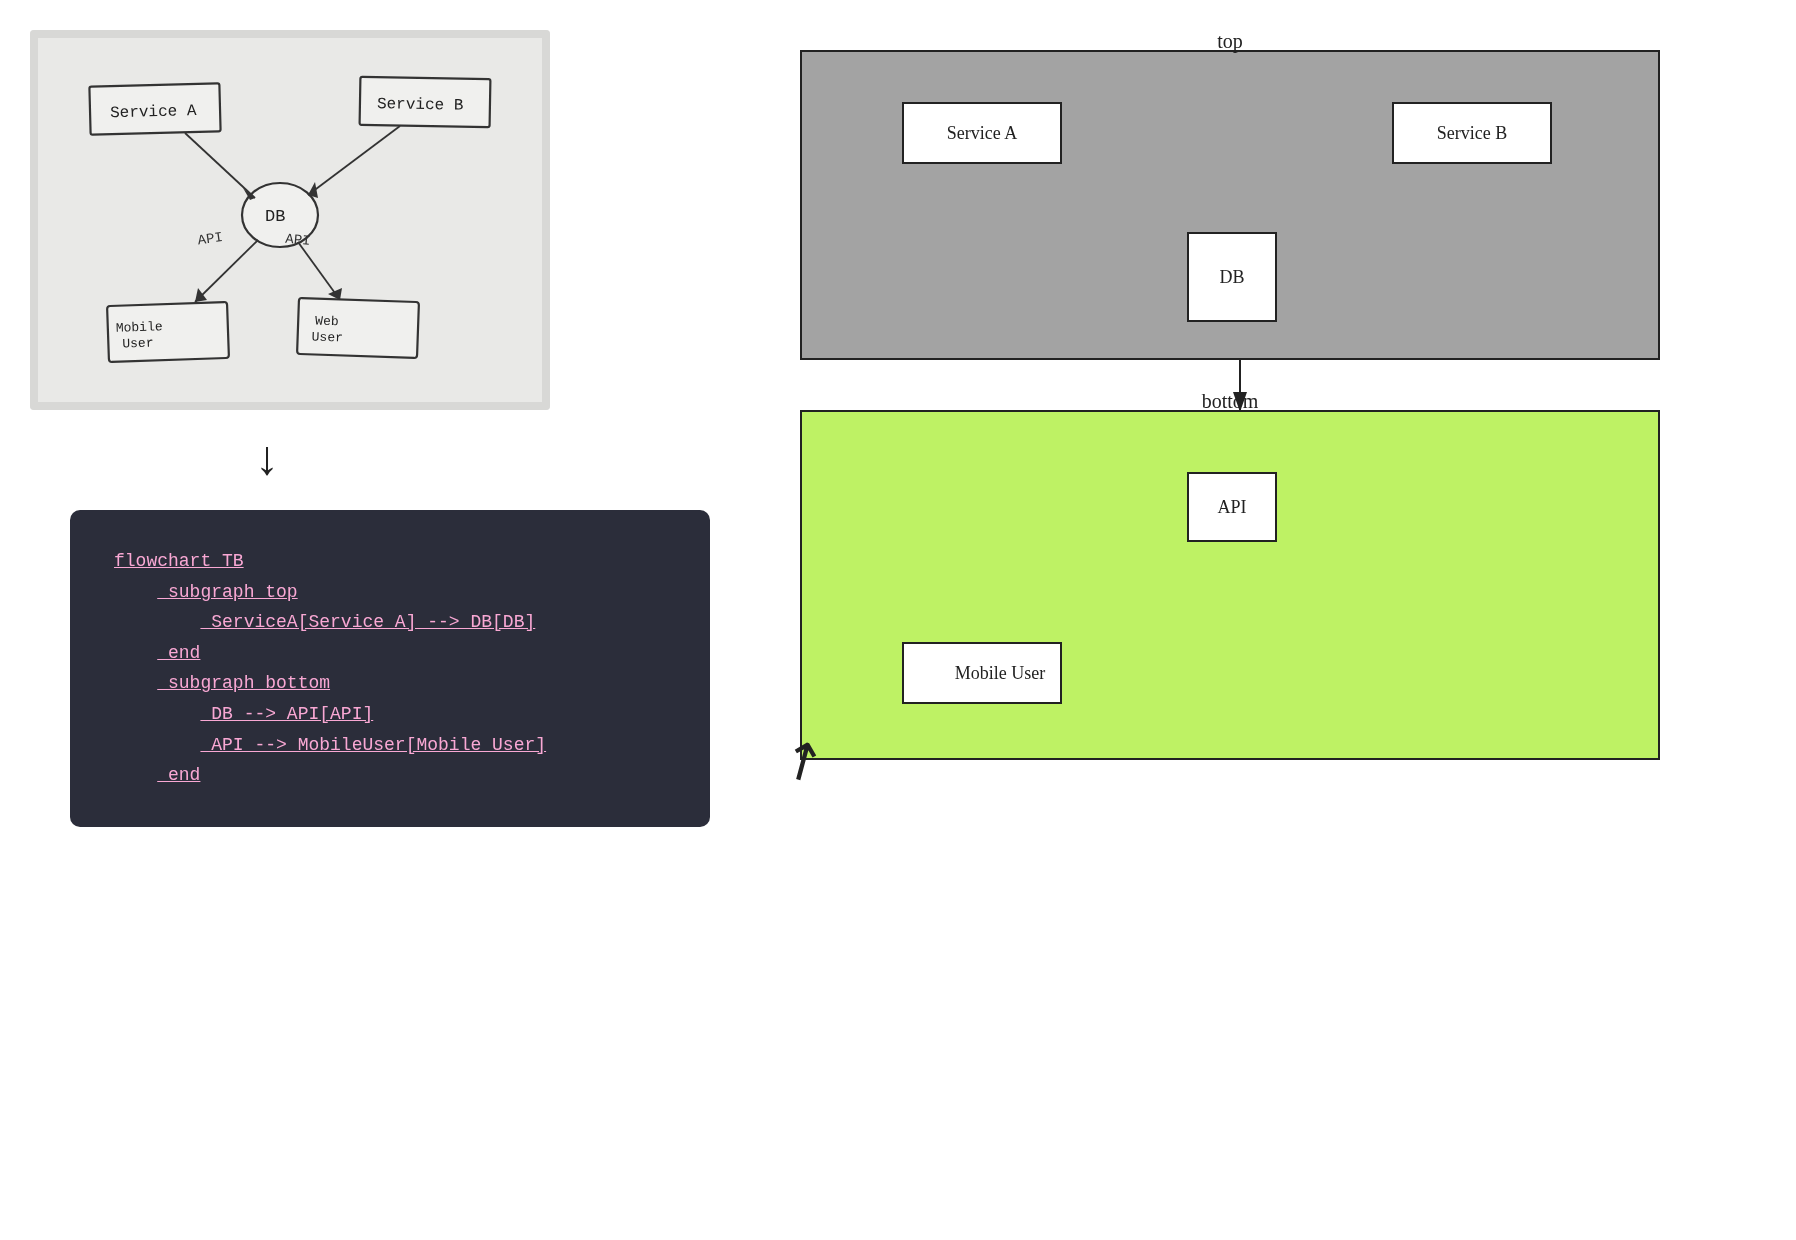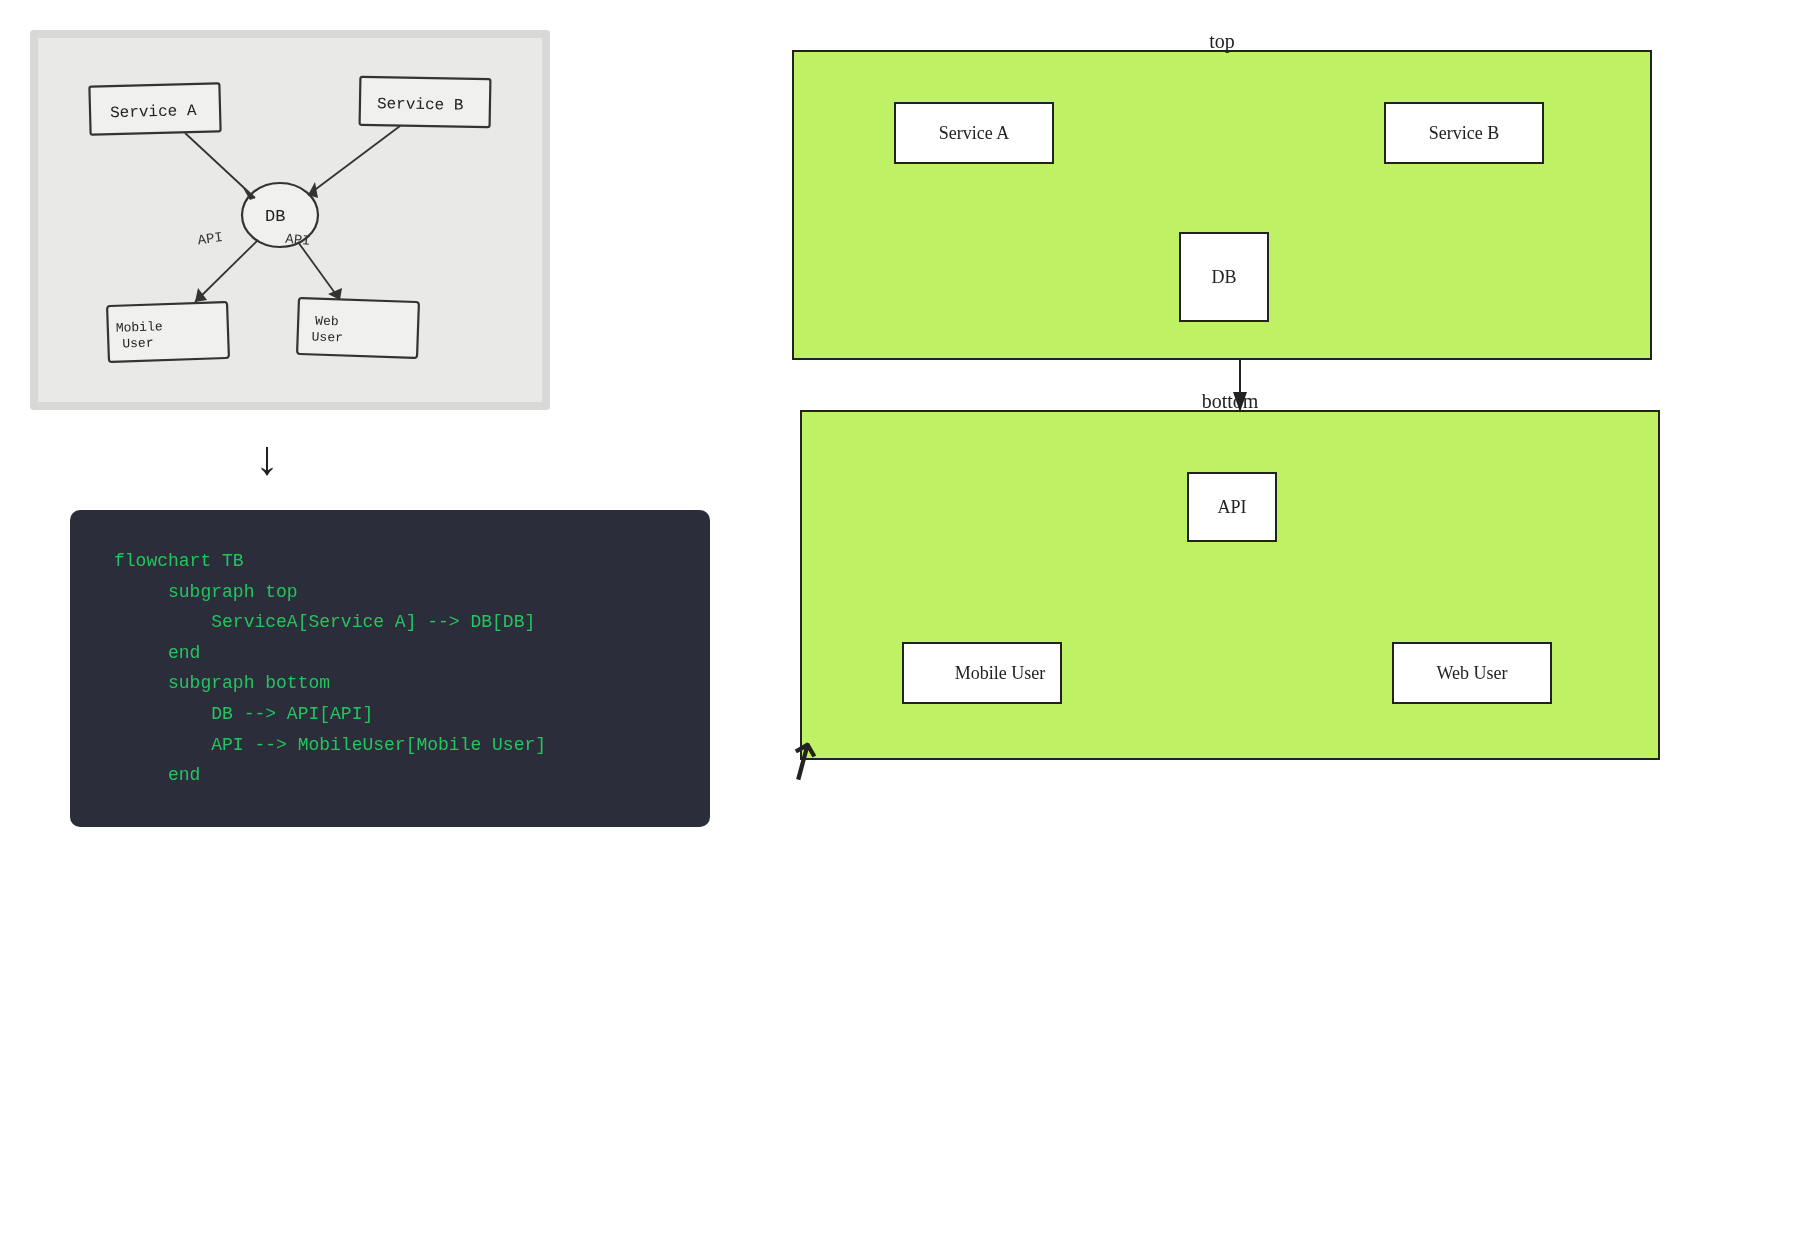--- a/index.html
+++ b/index.html
@@ -45,40 +45,40 @@
       left: 70px;
       width: 640px;
       background: #2b2d3a;
       border-radius: 10px;
       padding: 36px 44px;
       font-family: 'Courier New', Courier, monospace;
       font-size: 18px;
       line-height: 1.7;
       color: #4ade80;
     }
-    #code-block .kw { color: #22c55e; }
+    #code-block .kw { color: #f9a8d4; text-decoration: underline; }
 
     
     #diagram {
       position: absolute;
       top: 20px;
       left: 760px;
       width: 960px;
       height: 1160px;
     }
 
     
     .subgraph-top {
       position: absolute;
       top: 30px;
-      left: 32px;
+      left: 40px;
       width: 860px;
       height: 310px;
       border: 2.5px solid #222;
-      background: #bef264;
+      background: #a3a3a3;
     }
     .subgraph-label {
       position: absolute;
       top: -22px;
       left: 50%;
       transform: translateX(-50%);
       font-size: 20px;
       color: #222;
       font-family: 'Georgia', serif;
     }
@@ -260,18 +260,17 @@
     <div class="node-box node-db-top">DB</div>
   </div>
 
   <div class="subgraph-bottom">
     <span class="subgraph-label">bottom</span>
 
     <div class="node-box node-api">API</div>
 
     <div class="node-box node-mobile">Mobile User</div>
 
-    <div class="node-box node-web">Web User</div>
   </div>
 
 </div>
 
 <div id="diag-arrow">↗</div>
 
 </body></html>

